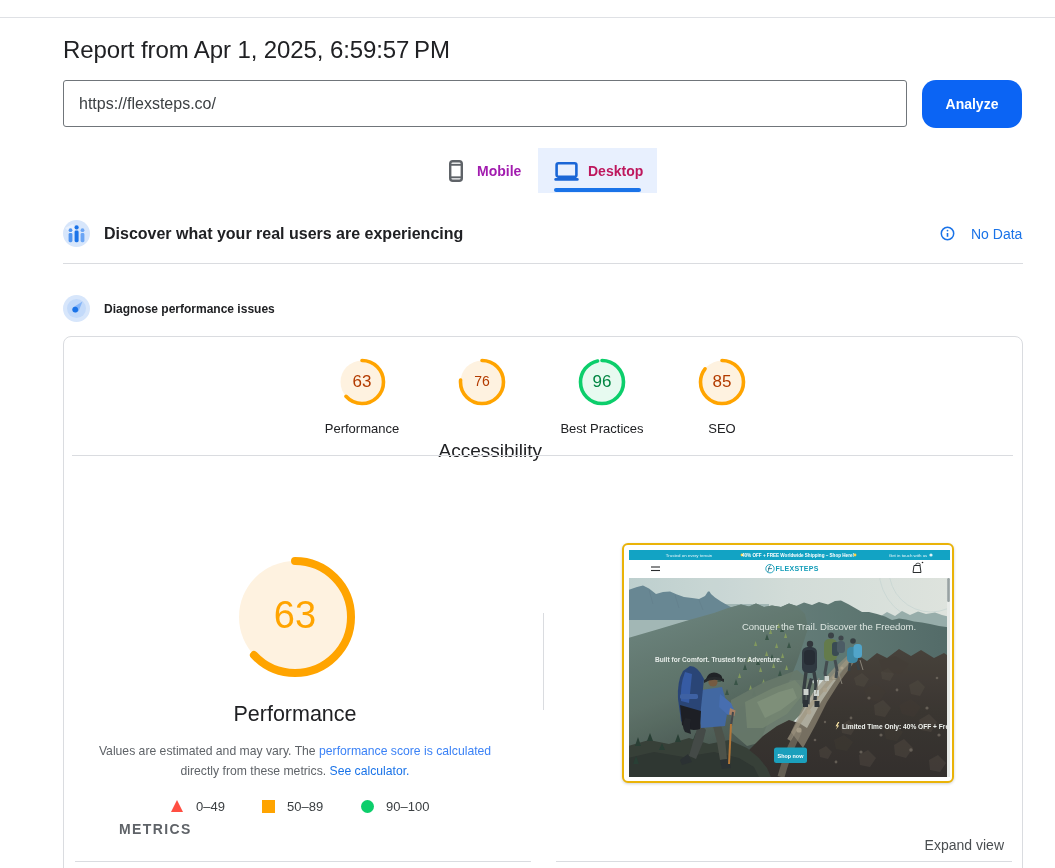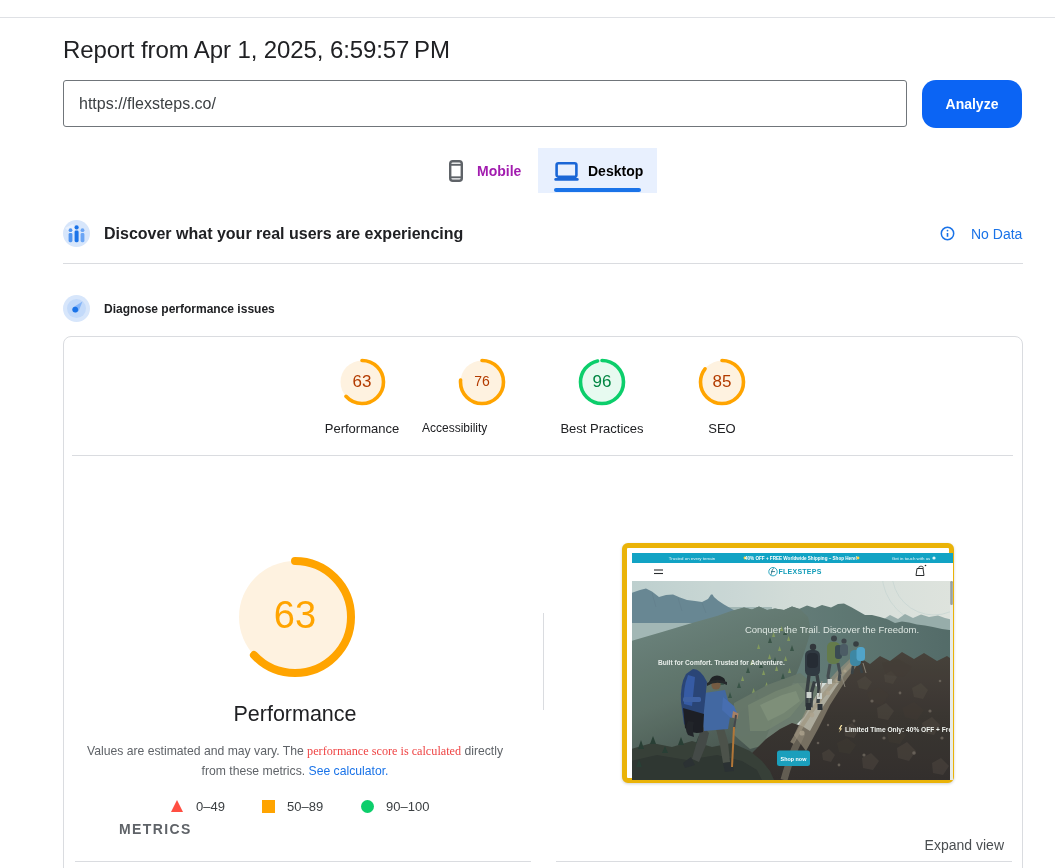--- a/index.html
+++ b/index.html
@@ -28,21 +28,21 @@
     <rect x="1.2" y="1.2" width="11.6" height="19.6" rx="2.6" fill="none" stroke="#5f6368" stroke-width="2.4"></rect>
     <line x1="1.5" y1="4.8" x2="12.5" y2="4.8" stroke="#5f6368" stroke-width="1.9"></line>
     <line x1="1.5" y1="17.3" x2="12.5" y2="17.3" stroke="#5f6368" stroke-width="1.9"></line>
   </svg>
   <div class="abs" style="left:477px;top:164px;font-size:14px;line-height:14px;font-weight:700;color:#a21caf;">Mobile</div>
 
   <svg class="abs" style="left:553.5px;top:161.5px;" width="25" height="20" viewBox="0 0 25 20">
     <rect x="2.6" y="1.3" width="19.8" height="13.4" rx="1.8" fill="none" stroke="#1a66d6" stroke-width="2.6"></rect>
     <line x1="1.6" y1="17.4" x2="23.4" y2="17.4" stroke="#1a66d6" stroke-width="2.6" stroke-linecap="round"></line>
   </svg>
-  <div class="abs" style="left:588px;top:164px;font-size:14px;line-height:14px;font-weight:700;color:#000000;">Desktop</div>
+  <div class="abs" style="left:588px;top:164px;font-size:14px;line-height:14px;font-weight:700;color:#be185d;">Desktop</div>
 
   <svg class="abs" style="left:63px;top:220px;" width="27" height="27" viewBox="0 0 27 27">
     <circle cx="13.5" cy="13.5" r="13.5" fill="#d7e6fb"></circle>
     <path d="M2 8 L10 4 L13 9 L8 14 Z" fill="#e9f1fd"></path>
     <rect x="5.6" y="13.0" width="3.8" height="9.2" rx="1.4" fill="#4f94f0"></rect>
     <circle cx="7.5" cy="10.2" r="1.9" fill="#4f94f0"></circle>
     <rect x="11.6" y="10.6" width="4.0" height="11.6" rx="1.4" fill="#1a73e8"></rect>
     <circle cx="13.6" cy="7.4" r="2.1" fill="#1a73e8"></circle>
     <rect x="17.6" y="13.0" width="3.8" height="9.2" rx="1.4" fill="#6aa5f5"></rect>
     <circle cx="19.5" cy="10.2" r="1.9" fill="#6aa5f5"></circle>
@@ -71,21 +71,21 @@
     <circle cx="24" cy="24" r="21.5" fill="#fef2e0"></circle>
     <circle cx="24" cy="24" r="21.5" fill="none" stroke="#ffa400" stroke-width="3.6" stroke-linecap="round" stroke-dasharray="85.11 135.09" transform="rotate(-90 24 24)"></circle>
   </svg>
   <div class="abs" style="left:338px;top:373.0px;width:48px;text-align:center;font-size:17px;line-height:17px;color:#b33b00;">63</div>
   <div class="abs" style="left:302px;top:422px;width:120px;text-align:center;font-size:13px;line-height:13px;color:#202124;">Performance</div>
   <svg class="abs" style="left:458px;top:357.5px;" width="48" height="48" viewBox="0 0 48 48">
     <circle cx="24" cy="24" r="21.5" fill="#fef2e0"></circle>
     <circle cx="24" cy="24" r="21.5" fill="none" stroke="#ffa400" stroke-width="3.6" stroke-linecap="round" stroke-dasharray="102.67 135.09" transform="rotate(-90 24 24)"></circle>
   </svg>
   <div class="abs" style="left:458px;top:373.0px;width:48px;text-align:center;font-size:14px;line-height:17px;color:#b33b00;">76</div>
-  <div class="abs" style="left:422px;top:422px;width:120px;text-align:left;font-size:12px;line-height:13px;color:#202124;">Accessibility</div>
+  <div class="abs" style="left:422px;top:444px;width:120px;text-align:right;font-size:19px;line-height:13px;color:#202124;">Accessibility</div>
   <svg class="abs" style="left:578px;top:357.5px;" width="48" height="48" viewBox="0 0 48 48">
     <circle cx="24" cy="24" r="21.5" fill="#e7faf0"></circle>
     <circle cx="24" cy="24" r="21.5" fill="none" stroke="#0cce6b" stroke-width="3.6" stroke-linecap="round" stroke-dasharray="129.68 135.09" transform="rotate(-90 24 24)"></circle>
   </svg>
   <div class="abs" style="left:578px;top:373.0px;width:48px;text-align:center;font-size:17px;line-height:17px;color:#018642;">96</div>
   <div class="abs" style="left:542px;top:422px;width:120px;text-align:center;font-size:13px;line-height:13px;color:#202124;">Best Practices</div>
   <svg class="abs" style="left:698px;top:357.5px;" width="48" height="48" viewBox="0 0 48 48">
     <circle cx="24" cy="24" r="21.5" fill="#fef2e0"></circle>
     <circle cx="24" cy="24" r="21.5" fill="none" stroke="#ffa400" stroke-width="3.6" stroke-linecap="round" stroke-dasharray="114.83 135.09" transform="rotate(-90 24 24)"></circle>
   </svg>
@@ -93,32 +93,32 @@
   <div class="abs" style="left:662px;top:422px;width:120px;text-align:center;font-size:13px;line-height:13px;color:#202124;">SEO</div>
 
   <div class="abs" style="left:72px;top:455px;width:941px;height:1px;background:#dadce0;"></div>
 
   <svg class="abs" style="left:235px;top:556.5px;" width="120" height="120" viewBox="0 0 120 120">
     <circle cx="60" cy="60" r="56" fill="#fef2e0"></circle>
     <circle cx="60" cy="60" r="56" fill="none" stroke="#ffa400" stroke-width="8" stroke-linecap="round" stroke-dasharray="221.67 351.86" transform="rotate(-90 60 60)"></circle>
   </svg>
   <div class="abs" style="left:235px;top:601px;width:120px;text-align:center;font-size:38px;line-height:28px;color:#ffa400;">63</div>
   <div class="abs" style="left:145px;top:703.5px;width:300px;text-align:center;font-size:21.5px;line-height:21.5px;color:#202124;">Performance</div>
-  <div class="abs" style="left:85px;top:741px;width:420px;text-align:center;font-size:12.2px;line-height:20px;color:#5f6368;">Values are estimated and may vary. The <a style="color:#ef4444;text-decoration:none;font-family:Liberation Serif, serif;">performance score is calculated</a> directly from these metrics. <a style="color:#1a73e8;text-decoration:none;">See calculator.</a></div>
+  <div class="abs" style="left:85px;top:741px;width:420px;text-align:center;font-size:12.2px;line-height:20px;color:#5f6368;">Values are estimated and may vary. The <a style="color:#3b82f6;text-decoration:none;">performance score is calculated</a> directly from these metrics. <a style="color:#1a73e8;text-decoration:none;">See calculator.</a></div>
 
   <div class="abs" style="left:171px;top:800px;width:0;height:0;border-left:6.5px solid transparent;border-right:6.5px solid transparent;border-bottom:12px solid #ff4e42;"></div>
   <div class="abs" style="left:196px;top:800px;font-size:13px;line-height:13px;color:#3c4043;">0–49</div>
   <div class="abs" style="left:262px;top:800px;width:13px;height:13px;background:#ffa400;"></div>
   <div class="abs" style="left:287px;top:800px;font-size:13px;line-height:13px;color:#3c4043;">50–89</div>
   <div class="abs" style="left:361px;top:800px;width:13px;height:13px;border-radius:50%;background:#0cce6b;"></div>
   <div class="abs" style="left:386px;top:800px;font-size:13px;line-height:13px;color:#3c4043;">90–100</div>
 
   <div class="abs" style="left:542.5px;top:613px;width:1px;height:97px;background:#dadce0;"></div>
 
-  <div id="shot" class="abs" style="left:621.5px;top:542.5px;width:332px;height:240px;background:#fff;border:5px solid #eab308;border-radius:6px;box-shadow:0 1px 3px rgba(0,0,0,0.18);">
+  <div id="shot" class="abs" style="left:621.5px;top:542.5px;width:332px;height:240px;background:#fff;border:2px solid #eab308;border-radius:6px;box-shadow:0 1px 3px rgba(0,0,0,0.18);">
   <svg style="position:absolute;left:5px;top:5.5px;" width="321" height="227" viewBox="0 0 321 227">
     <defs>
       <linearGradient id="sky" x1="0" y1="0" x2="1" y2="0">
         <stop offset="0" stop-color="#bccecd"></stop>
         <stop offset="0.5" stop-color="#d2dcd8"></stop>
         <stop offset="1" stop-color="#dfe3dd"></stop>
       </linearGradient>
       <linearGradient id="rmid" x1="0" y1="0" x2="1" y2="0">
         <stop offset="0" stop-color="#637d77"></stop>
         <stop offset="1" stop-color="#4a635f"></stop>

